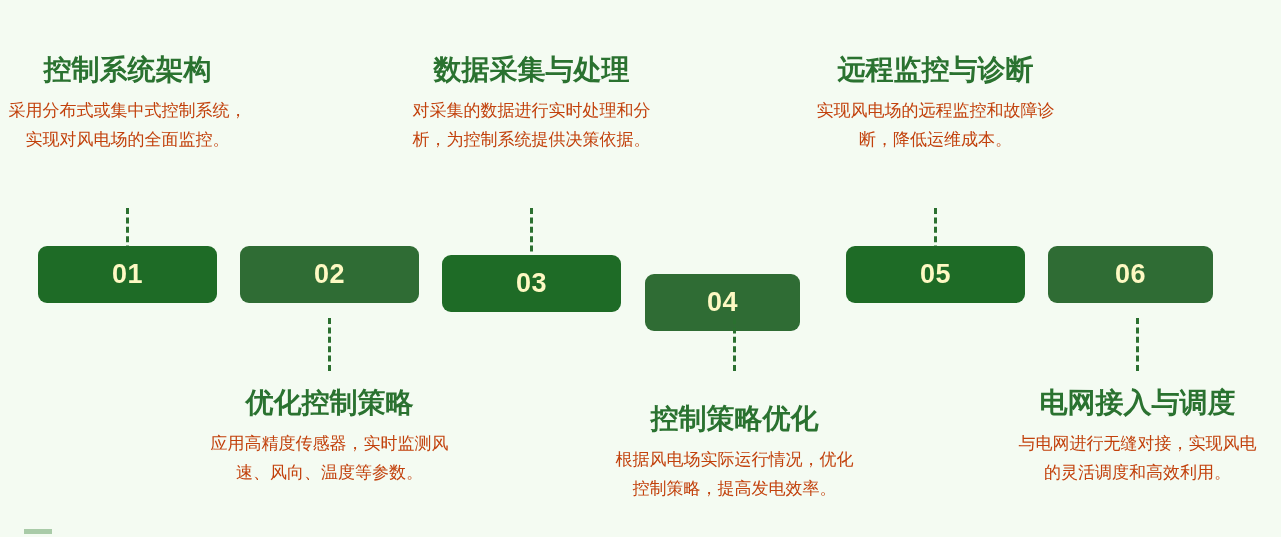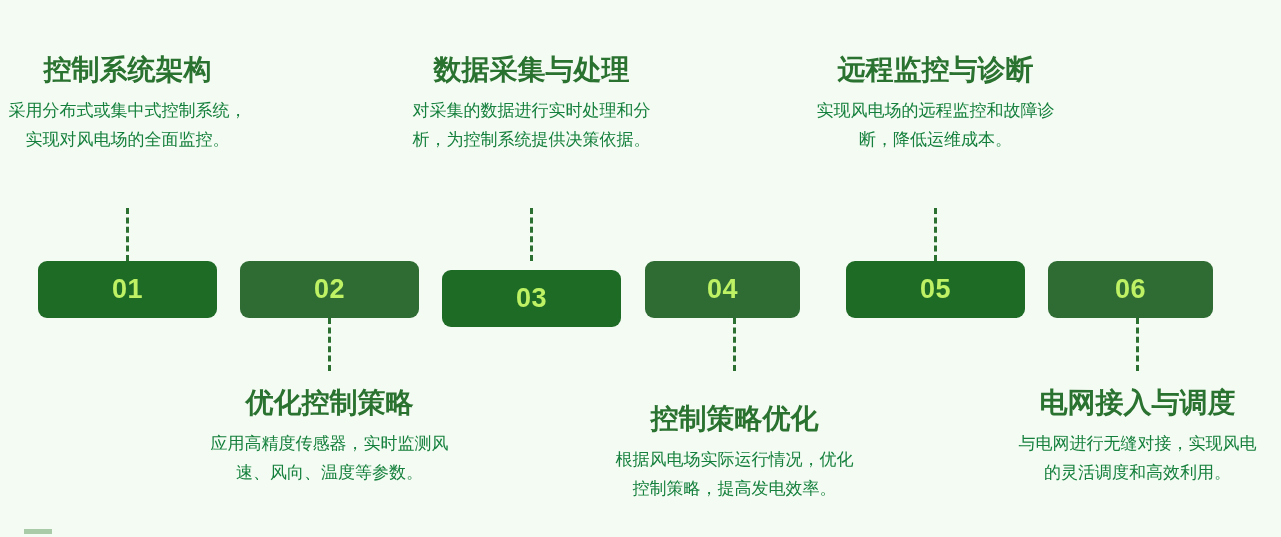--- a/index.html
+++ b/index.html
@@ -23,24 +23,24 @@
   
   .col {
     position: absolute;
     top: 0;
     height: 537px;
   }
 
   
   .chip {
     position: absolute;
-    top: 261px;
+    top: 246px;
     height: 57px;
     border-radius: 9px;
-    color: #bef264;
+    color: #fef9c3;
     font-size: 27px;
     font-weight: bold;
     display: flex;
     align-items: center;
     justify-content: center;
     letter-spacing: 0.5px;
     line-height: 1;
   }
 
   
@@ -71,21 +71,21 @@
   }
   .block-title {
     color: #2a7230;
     font-size: 28px;
     font-weight: bold;
     line-height: 1.25;
     margin: 0 0 9px 0;
     white-space: nowrap;
   }
   .block-desc {
-    color: #15803d;
+    color: #c2410c;
     font-size: 17px;
     line-height: 1.72;
     margin: 0;
   }
 
   
   .bottom-marker {
     position: absolute;
     left: 24px;
     top: 529px;
@@ -126,21 +126,21 @@
       <div class="block-title">数据采集与处理</div>
       <div class="block-desc">对采集的数据进行实时处理和分析，为控制系统提供决策依据。</div>
     </div>
     <div class="connector up" style="left:530px;"></div>
     <div class="chip" style="left:442px; width:179px; background:#1e6b26;margin-top:9px;">
       <span>03</span>
     </div>
   </div>
 
   <div class="col">
-    <div class="chip" style="left:645px; width:155px; background:#2f6c34;">
+    <div class="chip" style="left:645px; width:155px; background:#2f6c34;margin-top:28px;">
       <span>04</span>
     </div>
     <div class="connector down" style="left:733px;"></div>
     <div class="block down" style="left:613px; width:243px;margin-top:16px;">
       <div class="block-title">控制策略优化</div>
       <div class="block-desc">根据风电场实际运行情况，优化控制策略，提高发电效率。</div>
     </div>
   </div>
 
   <div class="col">

